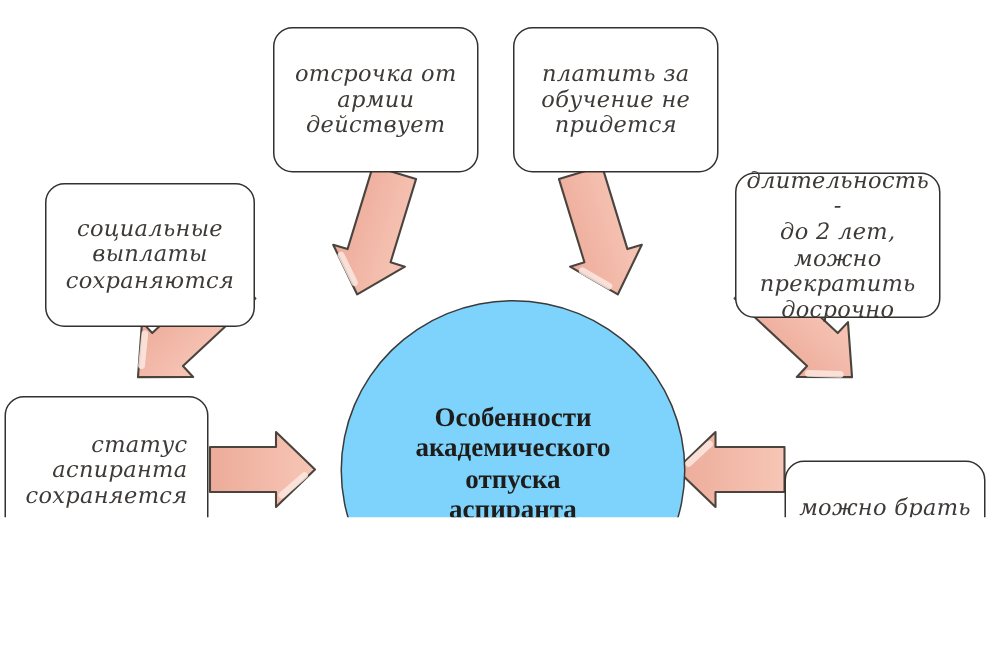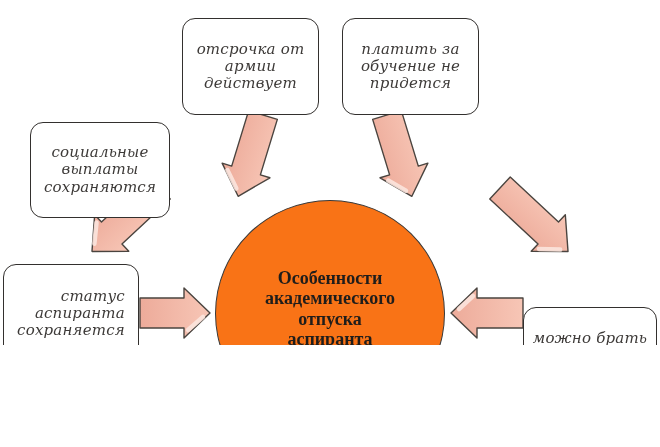--- a/index.html
+++ b/index.html
@@ -40,23 +40,23 @@
     font-size: 15px;
     line-height: 1.15;
     color: #3d3a38;
     white-space: pre-line;
     letter-spacing: 0.2px;
   }
   .center-circle {
     position: absolute;
     z-index: 2;
     box-sizing: border-box;
-    left: 215px; top: 200px;
+    left: 227px; top: 200px;
     width: 230px; height: 227px;
-    background: #f97316;
+    background: #7dd3fc;
     border: 1.4px solid #3a3a3a;
     border-radius: 50%;
     display: flex;
     align-items: center;
     justify-content: center;
     text-align: center;
   }
   .center-circle .label {
     font-family: "Liberation Serif", serif;
     font-weight: 700;
@@ -142,20 +142,26 @@
 обучение не
 придется</span>
   </div>
 
   <div class="feature-box box-social">
     <span class="label">социальные
 выплаты
 сохраняются</span>
   </div>
 
+  <div class="feature-box box-duration">
+    <span class="label">длительность -
+до 2 лет, можно
+прекратить
+досрочно</span>
+  </div>
 
   <div class="feature-box box-status">
     <span class="label">статус
 аспиранта
 сохраняется</span>
   </div>
 
   <div class="feature-box box-unlimited">
     <span class="label">можно брать
 неограниченное

